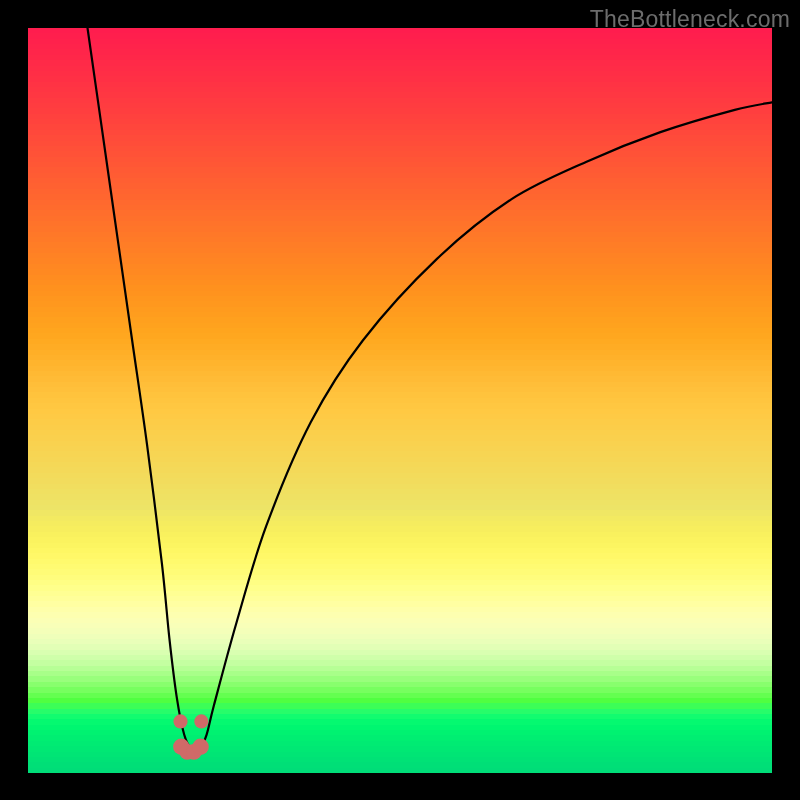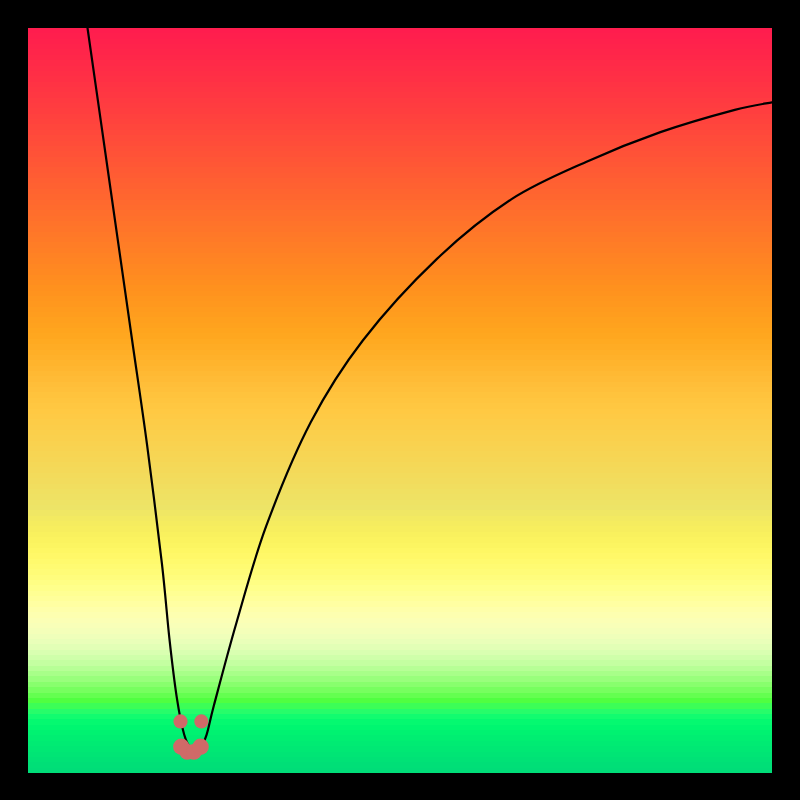--- a/index.html
+++ b/index.html
@@ -216,13 +216,14 @@
           <circle cx="152.51999999999998" cy="693.408" r="7.068" class="marker" fill="#cf6a68"></circle>
           <circle cx="173.352" cy="693.408" r="7.068" class="marker" fill="#cf6a68"></circle>
           <circle cx="153.264" cy="718.704" r="8.184000000000001" class="marker" fill="#cf6a68"></circle>
           <circle cx="159.216" cy="723.912" r="7.812" class="marker" fill="#cf6a68"></circle>
           <circle cx="165.912" cy="723.912" r="7.812" class="marker" fill="#cf6a68"></circle>
           <circle cx="172.60799999999998" cy="718.704" r="8.184000000000001" class="marker" fill="#cf6a68"></circle>
         </g>
     </svg>
   </div>
 
+  <div class="watermark">TheBottleneck.com</div>
 </div>
 
 </body></html>

